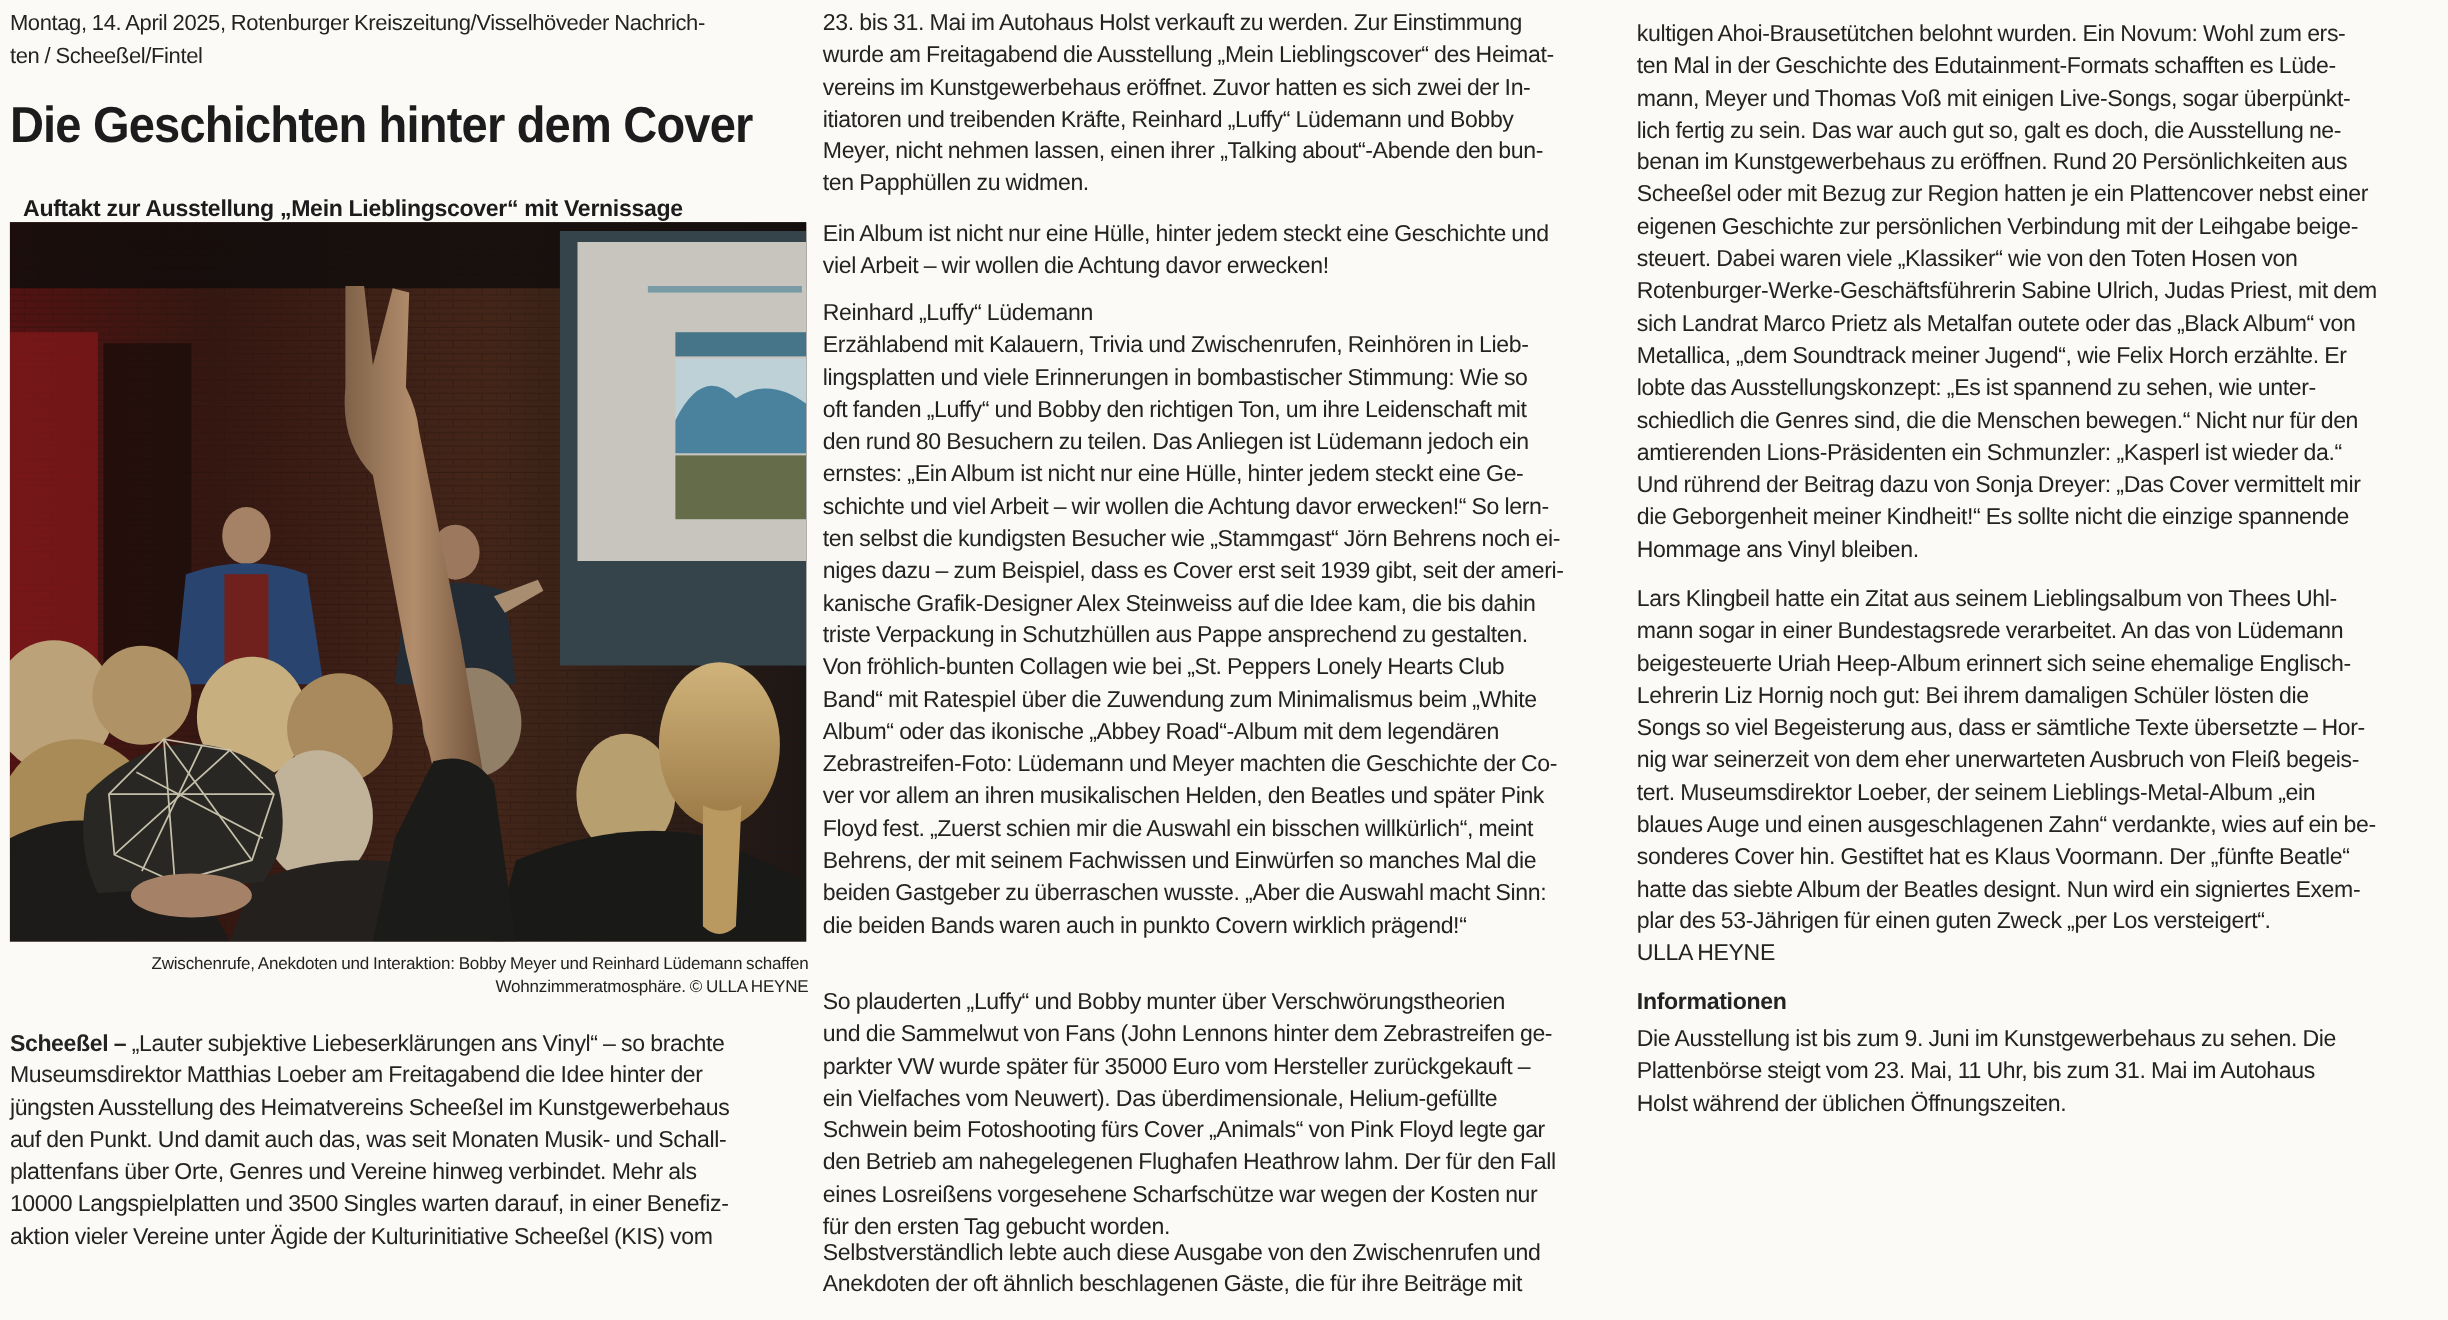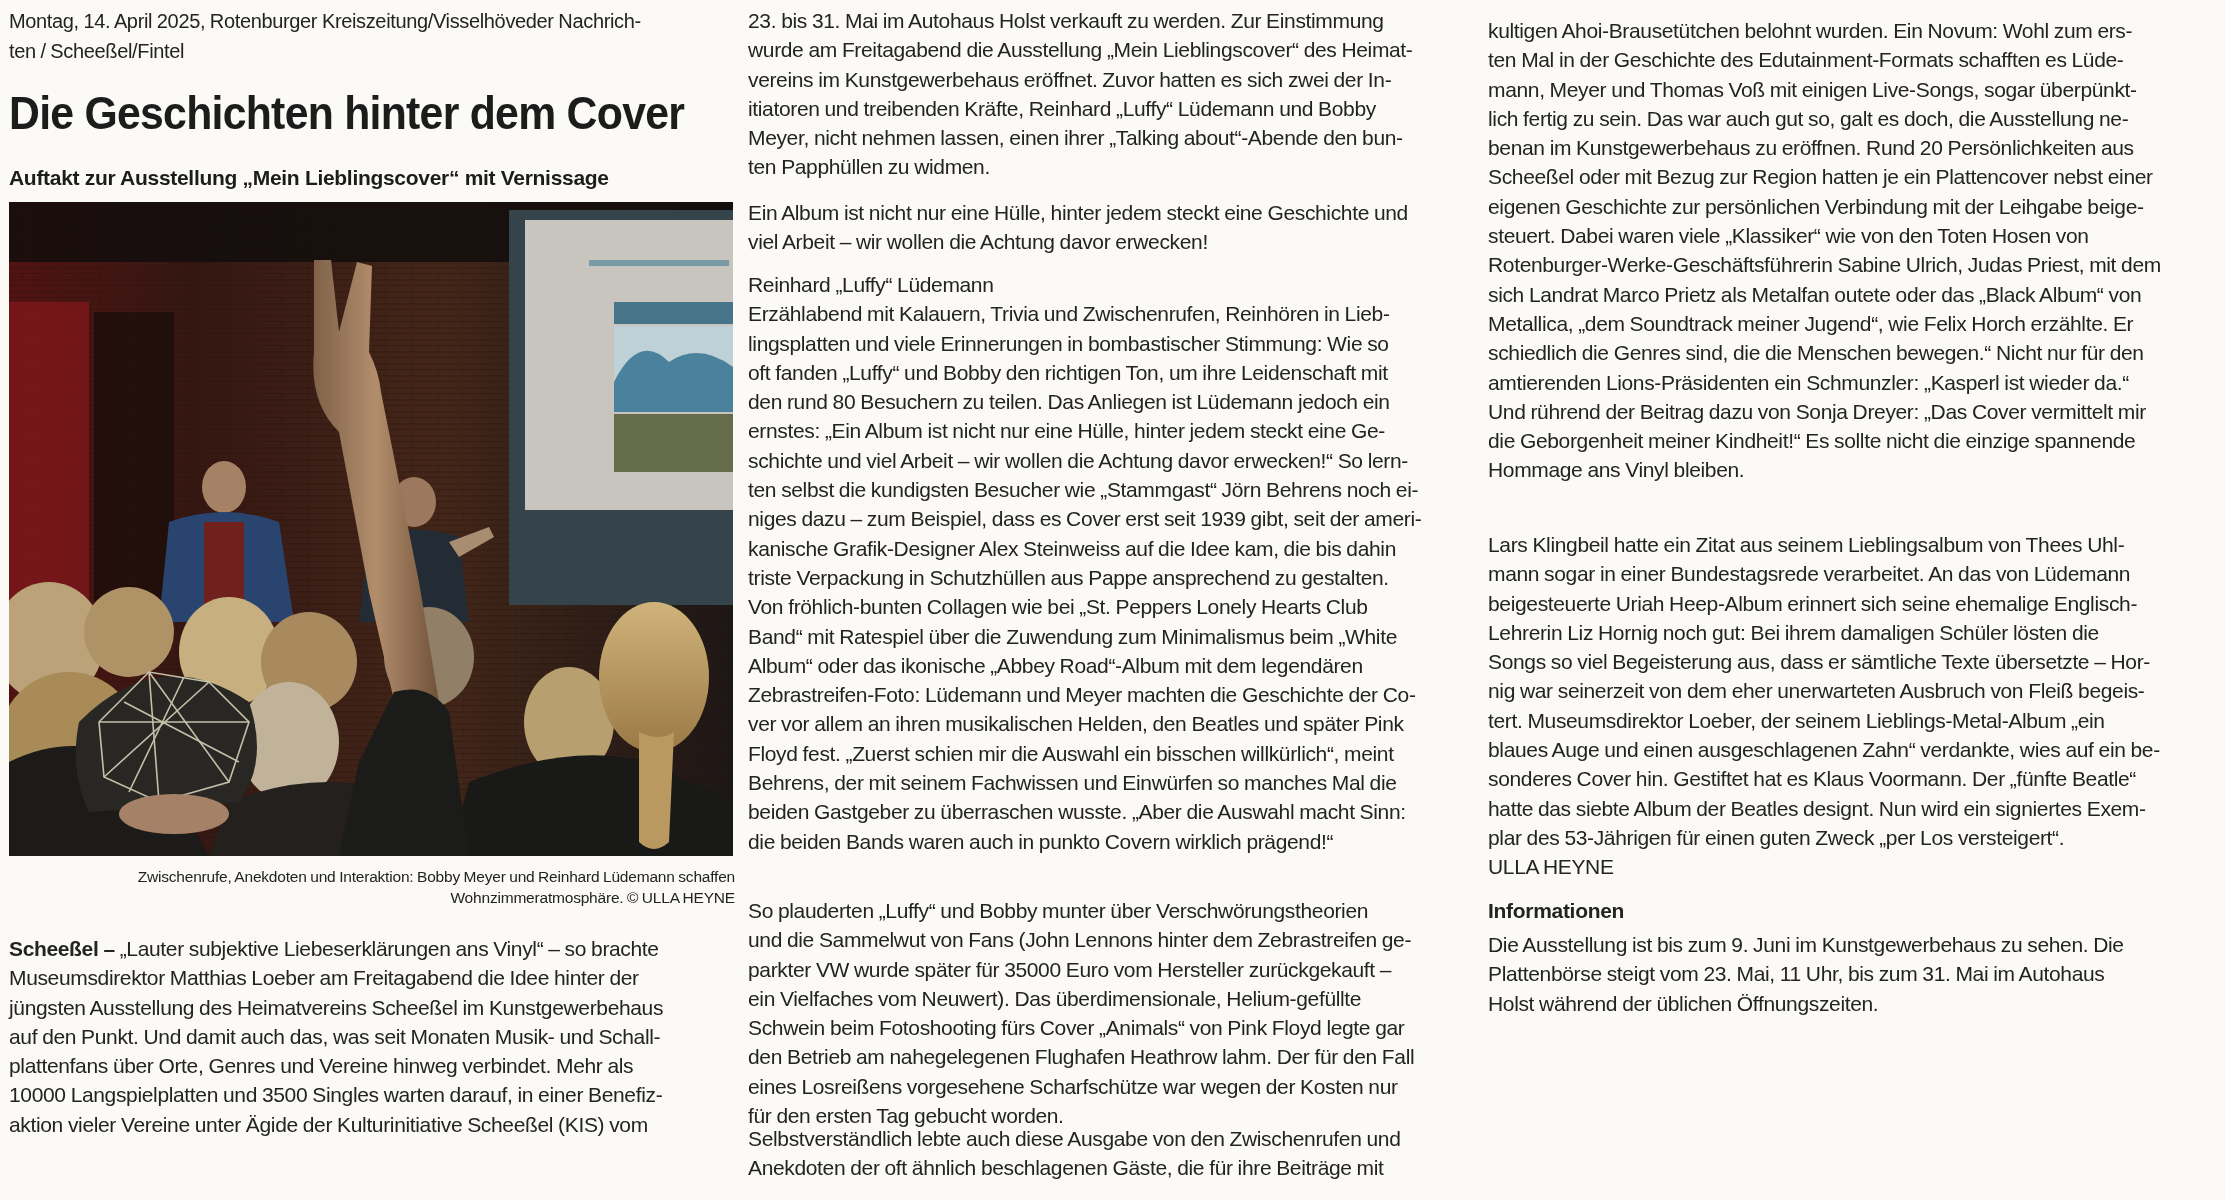--- a/index.html
+++ b/index.html
@@ -81,21 +81,21 @@
 </head>
 <body>
 
 <div class="col col1">
   <div class="dateline">
     <div class="line">Montag, 14. April 2025, Rotenburger Kreiszeitung/Visselhöveder Nachrich-</div>
     <div class="line">ten / Scheeßel/Fintel</div>
   </div>
 
   <h1 class="headline" style="margin:0;">Die Geschichten hinter dem Cover</h1>
-  <h2 class="subhead" style="margin:0;">Auftakt zur Ausstellung „Mein Lieblingscover“ mit Vernissage</h2>
+  <h2 class="subhead" style="margin:12px;">Auftakt zur Ausstellung „Mein Lieblingscover“ mit Vernissage</h2>
 
   <div class="photo">
     <svg viewBox="0 0 724 654" preserveAspectRatio="none">
       <defs>
         <linearGradient id="bgwall" x1="0" y1="0" x2="1" y2="0">
           <stop offset="0" stop-color="#5a1414"></stop>
           <stop offset="0.25" stop-color="#3a1a14"></stop>
           <stop offset="0.6" stop-color="#4a2a1c"></stop>
           <stop offset="1" stop-color="#1f1a18"></stop>
         </linearGradient>
@@ -243,20 +243,21 @@
     <div class="line">ten Mal in der Geschichte des Edutainment-Formats schafften es Lüde-</div>
     <div class="line">mann, Meyer und Thomas Voß mit einigen Live-Songs, sogar überpünkt-</div>
     <div class="line">lich fertig zu sein. Das war auch gut so, galt es doch, die Ausstellung ne-</div>
     <div class="line">benan im Kunstgewerbehaus zu eröffnen. Rund 20 Persönlichkeiten aus</div>
     <div class="line">Scheeßel oder mit Bezug zur Region hatten je ein Plattencover nebst einer</div>
     <div class="line">eigenen Geschichte zur persönlichen Verbindung mit der Leihgabe beige-</div>
     <div class="line">steuert. Dabei waren viele „Klassiker“ wie von den Toten Hosen von</div>
     <div class="line">Rotenburger-Werke-Geschäftsführerin Sabine Ulrich, Judas Priest, mit dem</div>
     <div class="line">sich Landrat Marco Prietz als Metalfan outete oder das „Black Album“ von</div>
     <div class="line">Metallica, „dem Soundtrack meiner Jugend“, wie Felix Horch erzählte. Er</div>
+    <div class="line">lobte das Ausstellungskonzept: „Es ist spannend zu sehen, wie unter-</div>
     <div class="line">schiedlich die Genres sind, die die Menschen bewegen.“ Nicht nur für den</div>
     <div class="line">amtierenden Lions-Präsidenten ein Schmunzler: „Kasperl ist wieder da.“</div>
     <div class="line">Und rührend der Beitrag dazu von Sonja Dreyer: „Das Cover vermittelt mir</div>
     <div class="line">die Geborgenheit meiner Kindheit!“ Es sollte nicht die einzige spannende</div>
     <div class="line">Hommage ans Vinyl bleiben.</div>
   </div>
 
   <div class="col3-block" style="top:530px;">
     <div class="line">Lars Klingbeil hatte ein Zitat aus seinem Lieblingsalbum von Thees Uhl-</div>
     <div class="line">mann sogar in einer Bundestagsrede verarbeitet. An das von Lüdemann</div>

